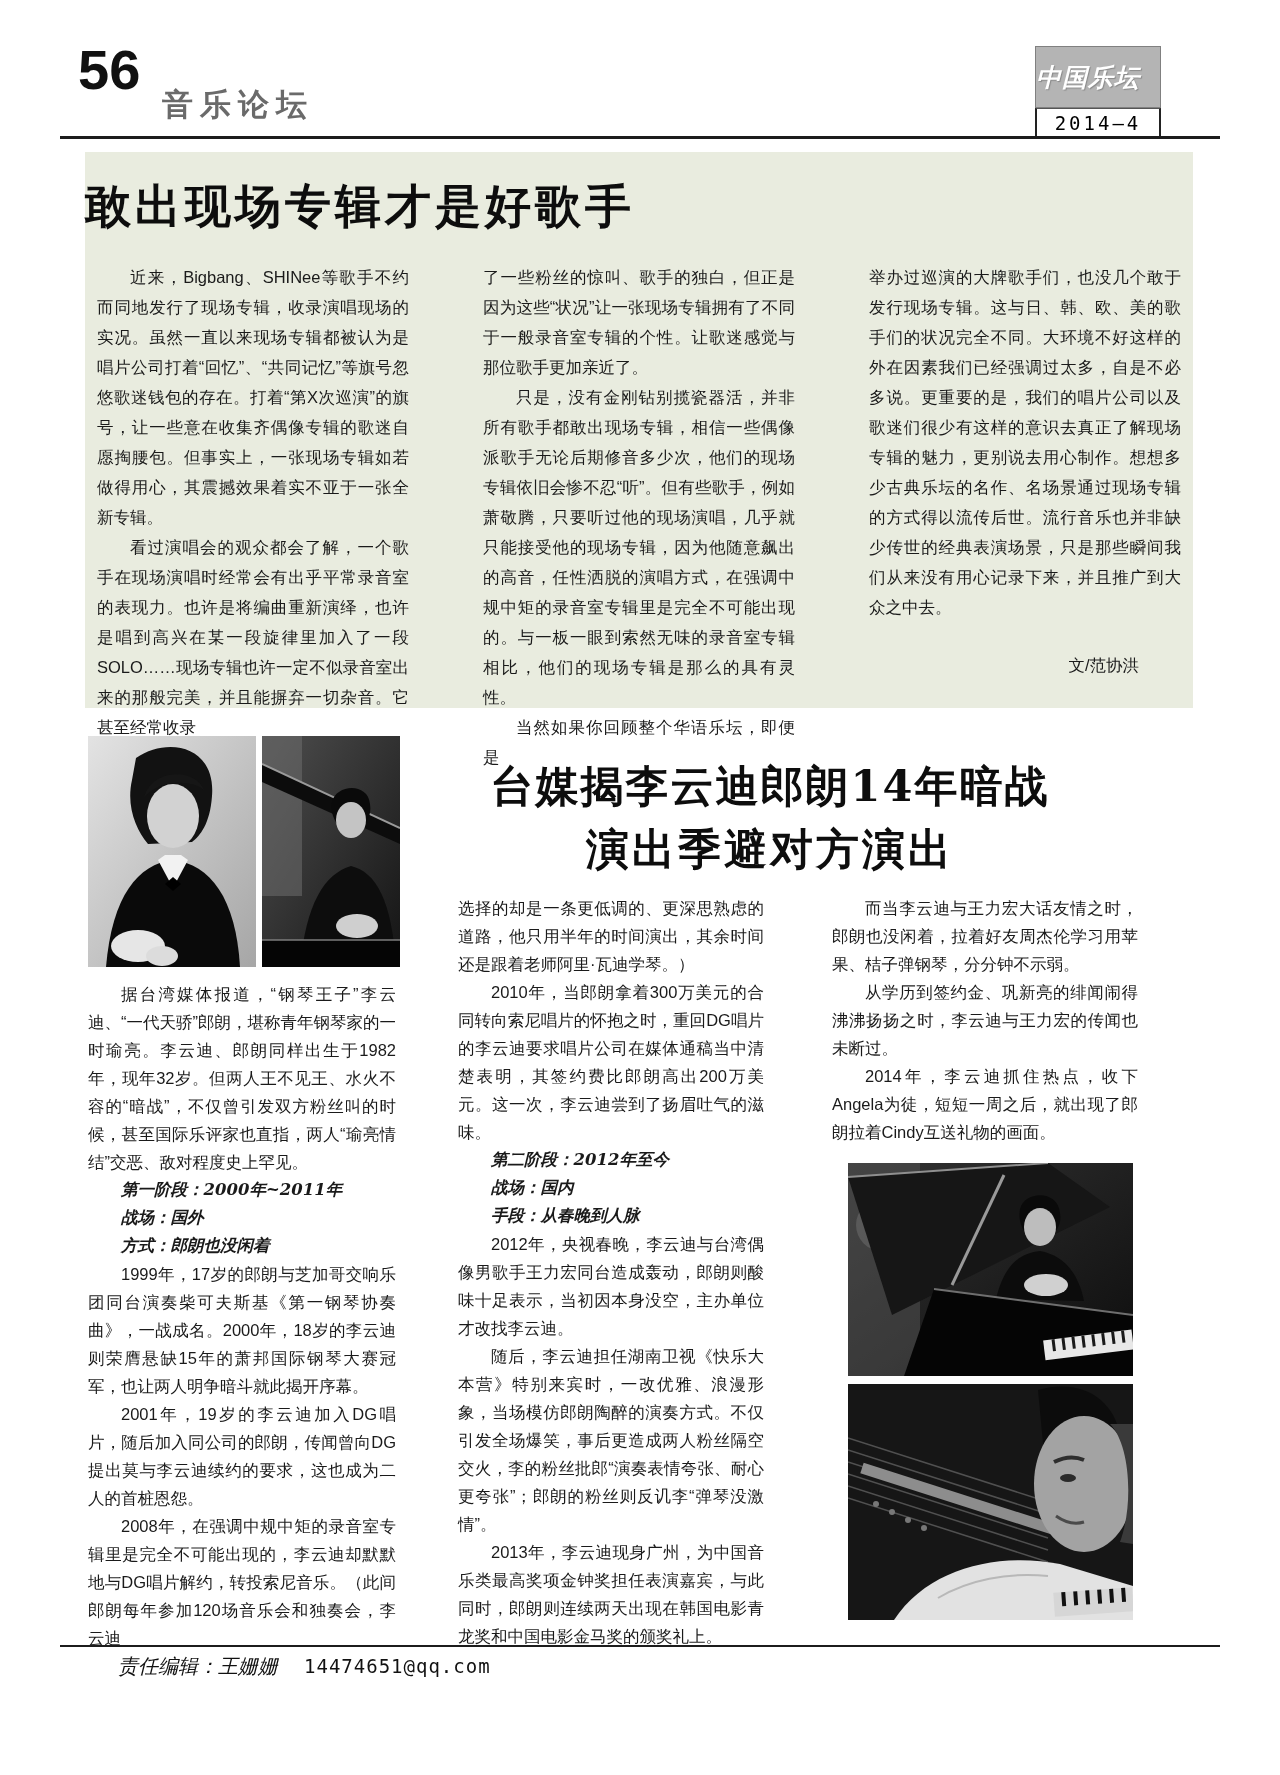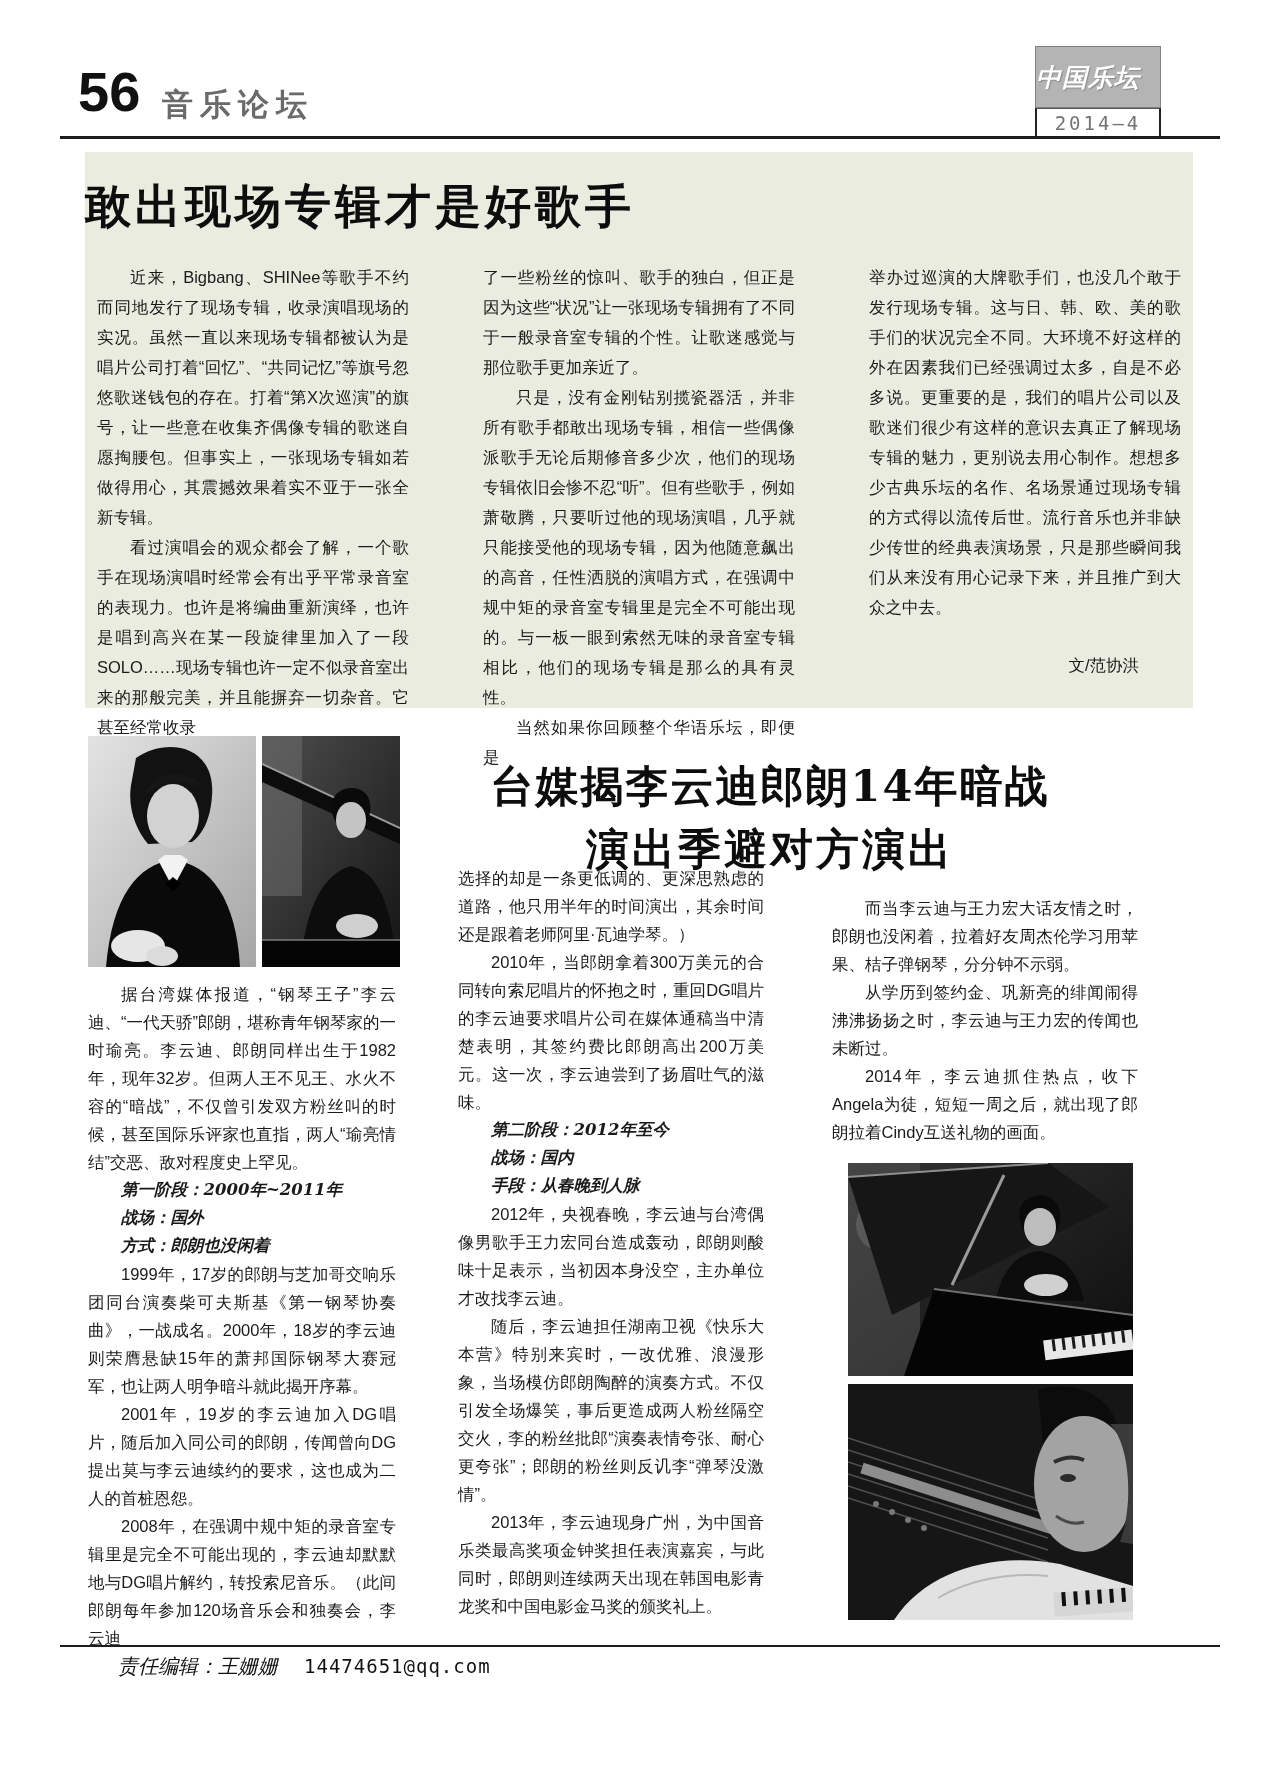--- a/index.html
+++ b/index.html
@@ -1,30 +1,30 @@
 <!DOCTYPE html>
 <html><head>
 <meta charset="utf-8">
 <style>
   html,body{margin:0;padding:0;background:#ffffff;}
   .page{position:relative;width:1280px;height:1775px;background:#ffffff;overflow:hidden;
         font-family:"Liberation Sans",sans-serif;color:#1a1a1a;}
 
   
-  .page-number{position:absolute;left:78px;top:64px;font-size:56px;font-weight:bold;line-height:1;color:#111;}
+  .page-number{position:absolute;left:78px;top:42px;font-size:56px;font-weight:bold;line-height:1;color:#111;}
   .section-title{position:absolute;left:162px;top:84px;font-size:31px;font-weight:bold;
                  color:#6a6a6a;letter-spacing:7px;}
   .header-rule{position:absolute;left:60px;top:136px;width:1160px;height:3px;background:#1c1c1c;}
   .masthead{position:absolute;left:1035px;top:46px;width:126px;}
   .masthead-logo{height:60px;background:#b4b4b4;border:1px solid #808080;display:flex;align-items:center;justify-content:flex-start;}
   .masthead-logo span{font-family:"DejaVu Serif",serif;font-style:italic;font-weight:bold;
                       font-size:25px;color:#ffffff;letter-spacing:1px;text-shadow:1px 1px 1px #8a8a8a;}
   .masthead-issue{height:28px;border:2px solid #222;border-top:1px solid #555;background:#fff;
                   display:flex;align-items:center;justify-content:center;
-                  font-family:"DejaVu Sans Mono",monospace;font-size:19px;letter-spacing:3px;color:#737373;}
+                  font-family:"DejaVu Sans Mono",monospace;font-size:19px;letter-spacing:3px;color:#000000;}
 
   
   .article1{position:absolute;left:85px;top:152px;width:1108px;height:556px;background:#e9ecdf;}
   .a1-title{margin:0;padding-top:24px;text-align:left;font-family:"DejaVu Serif",serif;
             font-weight:900;font-size:46px;letter-spacing:4px;color:#0d0d0d;}
   .a1-cols{display:flex;justify-content:space-between;padding:24px 12px 0 12px;}
   .a1-col{width:312px;font-size:16.5px;line-height:30px;text-align:justify;}
   .a1-col p,.a2-col p{margin:0;}
   .byline{margin-top:28px;text-align:right;padding-right:42px;font-size:16.5px;}
 
@@ -35,21 +35,21 @@
 
   
   .a2-photos{position:absolute;left:88px;top:736px;width:312px;height:231px;display:flex;gap:6px;}
   .a2-photos svg{display:block;}
   .a2-title{position:absolute;left:425px;top:746px;width:690px;text-align:center;
             font-family:"DejaVu Serif",serif;font-weight:900;color:#0d0d0d;}
   .a2-title .t1{font-size:43px;letter-spacing:2px;line-height:1.1;margin-top:17px;}
   .a2-title .t2{font-size:43px;letter-spacing:3px;line-height:1.1;margin-top:16px;}
   .a2-col{position:absolute;font-size:16.5px;line-height:28px;text-align:justify;}
   .a2-colA{left:88px;top:980px;width:308px;}
-  .a2-colB{left:458px;top:864px;width:306px;}
+  .a2-colB{left:458px;top:894px;width:306px;}
   .a2-colC{left:832px;top:894px;width:306px;}
   .photo-right{position:absolute;left:848px;width:285px;}
   .photo-right-1{top:1163px;height:213px;}
   .photo-right-2{top:1384px;height:236px;}
   .photo-right svg{display:block;}
 
   
   .footer-rule{position:absolute;left:60px;top:1645px;width:1160px;height:2px;background:#1c1c1c;}
   .footer{position:absolute;left:118px;top:1653px;font-size:20px;color:#111;display:flex;align-items:baseline;}
   .footer .editor{font-style:italic;font-family:Liberation Sans, sans-serif;}

